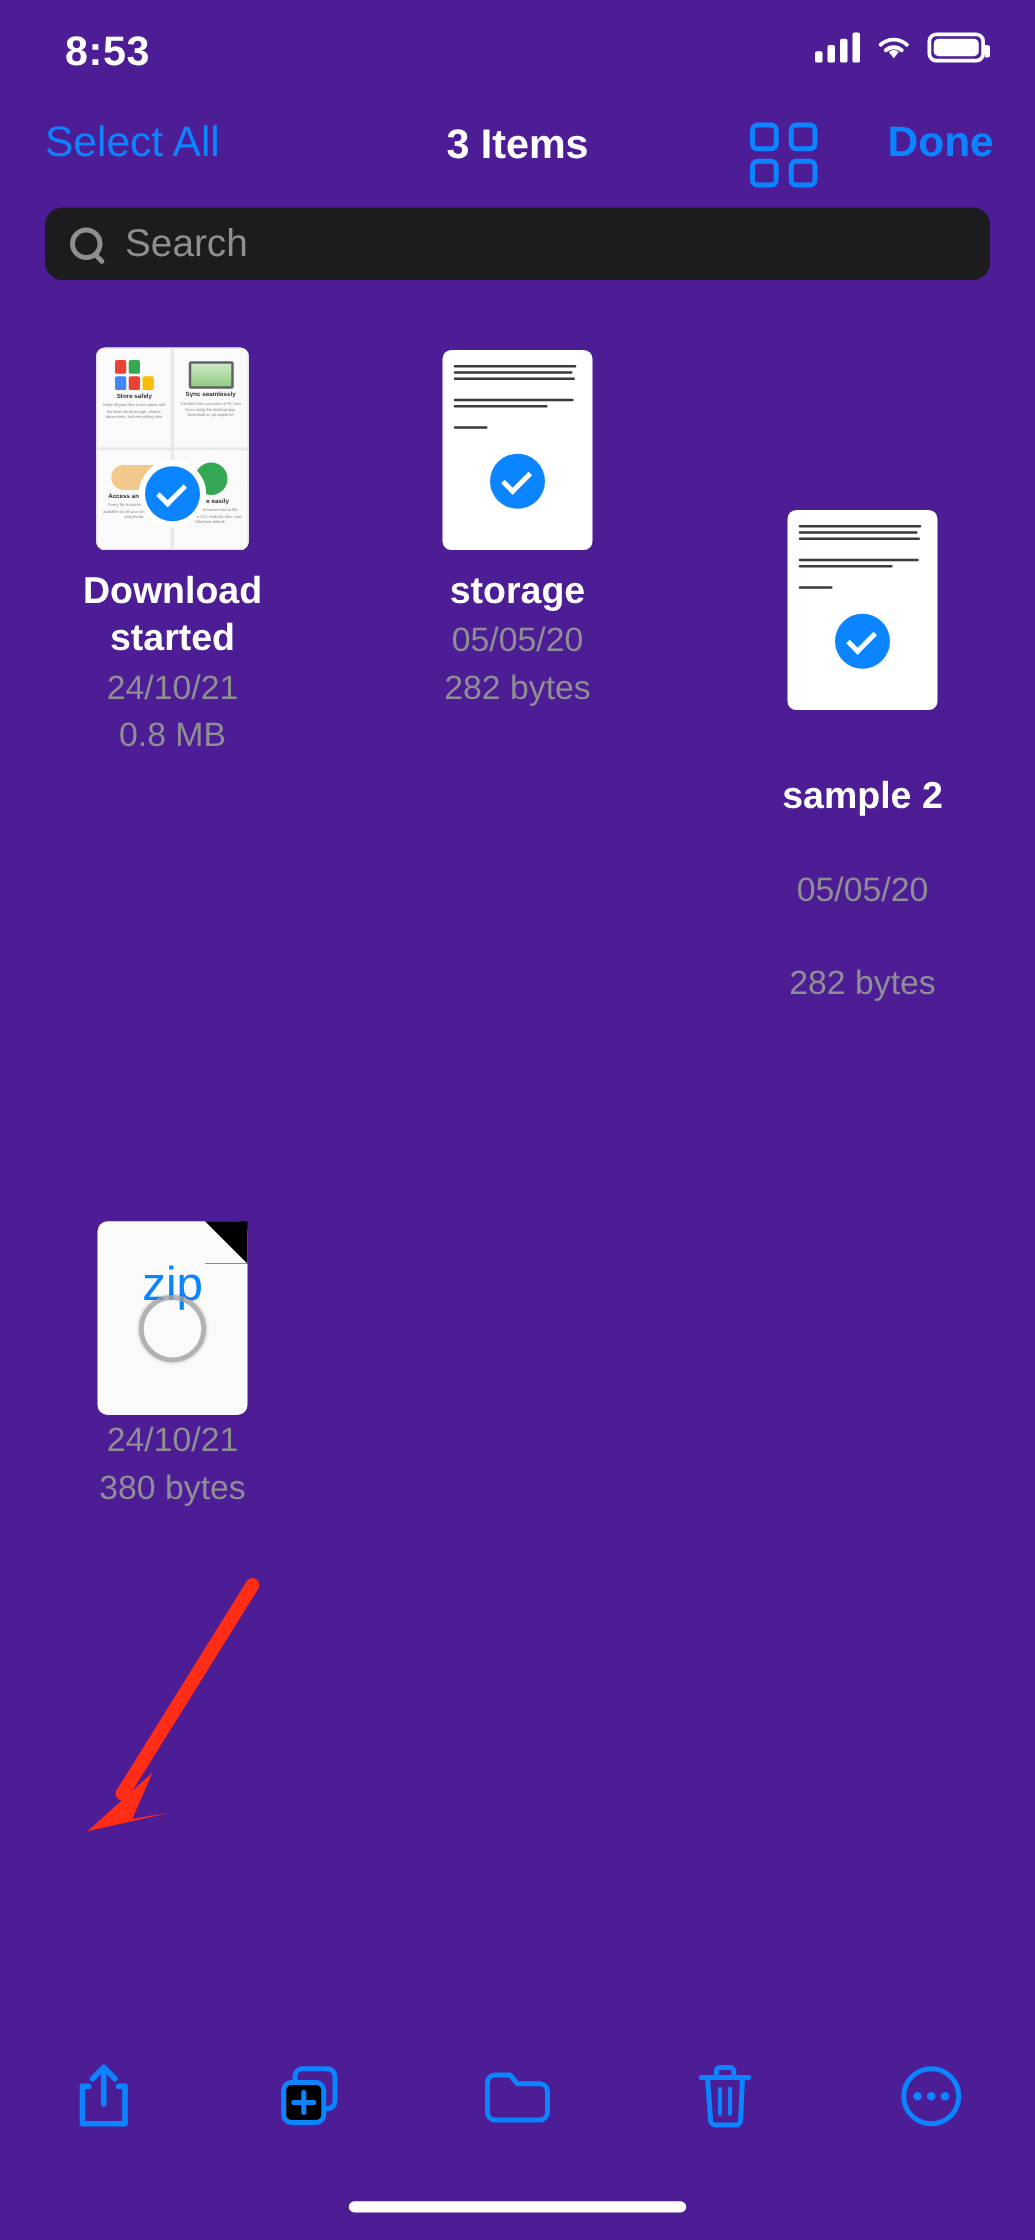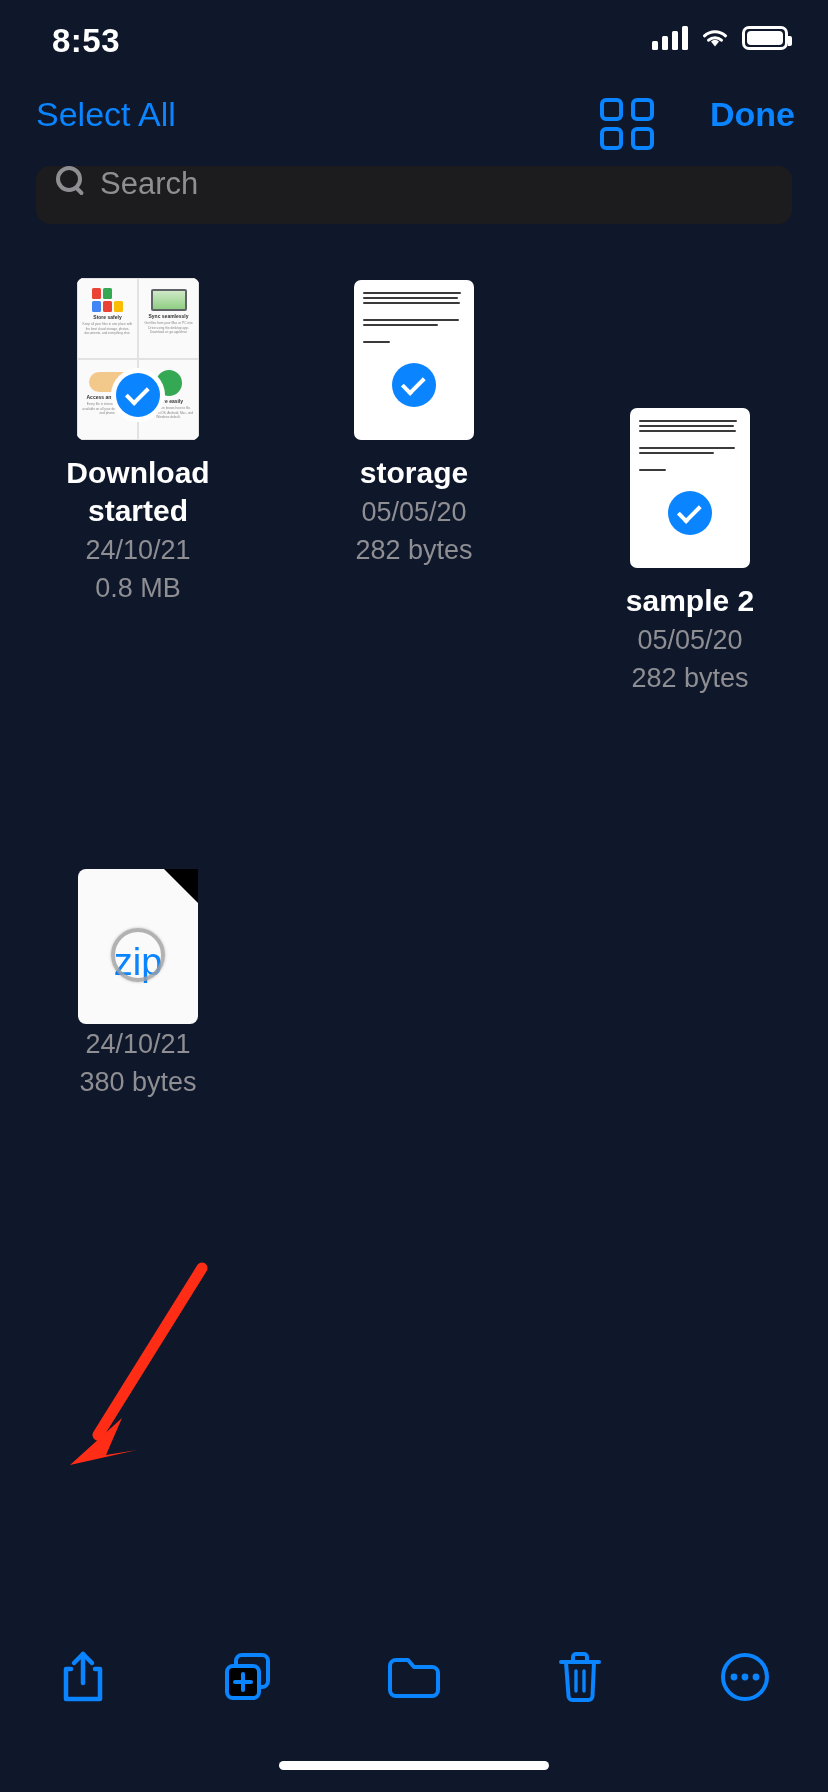--- a/index.html
+++ b/index.html
@@ -1,21 +1,21 @@
 <!DOCTYPE html>
 <html><head>
 <meta charset="utf-8">
 <style>
   * { margin:0; padding:0; box-sizing:border-box; }
   html,body{
     width:828px; height:1792px; background:#000; overflow:hidden;
     font-family:"Liberation Sans", sans-serif;
     -webkit-font-smoothing:antialiased;
   }
-  .phone{position:relative;width:828px;height:1792px;background:#0f172a;padding-left:28px;}
+  .phone{position:relative;width:828px;height:1792px;background:#4c1d95;padding-left:28px;}
 
   
   .statusbar{position:absolute;top:0;left:0;width:828px;height:88px;}
   .sb-time{position:absolute;left:52px;top:22px;color:#fff;font-size:33px;font-weight:bold;letter-spacing:.5px;}
   .sb-right{position:absolute;right:40px;top:26px;display:flex;align-items:center;gap:12px;}
   .bars{display:flex;align-items:flex-end;gap:4px;height:24px;}
   .bars i{display:block;width:6px;background:#fff;border-radius:1.5px;}
   .bars i:nth-child(1){height:9px}
   .bars i:nth-child(2){height:14px}
   .bars i:nth-child(3){height:19px}
@@ -31,21 +31,21 @@
   .nav-title{position:absolute;left:0;right:0;top:4px;text-align:center;color:#fff;font-size:33px;font-weight:bold;}
   .nav-right{position:absolute;right:33px;top:3px;color:#0a84ff;font-size:34px;font-weight:bold;}
   .grid-icon{position:absolute;left:600px;top:6px;width:56px;height:52px;}
   .grid-icon span{position:absolute;width:23px;height:23px;border:4px solid #0a84ff;border-radius:6px;}
   .grid-icon span:nth-child(1){left:0;top:0}
   .grid-icon span:nth-child(2){left:31px;top:0}
   .grid-icon span:nth-child(3){left:0;top:29px}
   .grid-icon span:nth-child(4){left:31px;top:29px}
 
   
-  .searchbar{position:absolute;top:166px;left:36px;width:756px;height:58px;background:#1c1c1e;border-radius:14px;display:flex;align-items:flex-start;padding:0 20px;}
+  .searchbar{position:absolute;top:166px;left:36px;width:756px;height:58px;background:#1c1c1e;border-radius:14px;display:flex;align-items:center;padding:0 20px;}
   .mag{width:26px;height:26px;border:4px solid #8e8e93;border-radius:50%;position:relative;flex:none;}
   .mag::after{content:"";position:absolute;width:4px;height:11px;background:#8e8e93;right:-3px;bottom:-8px;transform:rotate(-45deg);border-radius:2px;}
   .search-ph{margin-left:18px;color:#8e8e93;font-size:31px;}
 
   
   .filegrid{position:absolute;top:250px;left:0;width:828px;display:flex;flex-wrap:wrap;}
   .cell{width:276px;display:flex;flex-direction:column;align-items:center;margin-bottom:10px;}
   .thumbwrap{position:relative;height:190px;display:flex;align-items:flex-end;justify-content:center;}
   .namelbl{margin-top:14px;color:#fff;font-size:30px;font-weight:bold;text-align:center;line-height:38px;max-width:210px;}
   .meta{color:#8e8e93;font-size:27px;text-align:center;line-height:36px;margin-top:2px;}
@@ -70,21 +70,21 @@
   .miniicons b{display:block;width:9px;height:11px;border-radius:1.5px;}
   .laptop{width:36px;height:22px;background:#5f6368;border-radius:2px;padding:2px;margin-top:4px;}
   .laptop i{display:block;width:100%;height:100%;background:linear-gradient(#cfe8c8,#8fce82);}
   .hand{width:38px;height:20px;margin-top:6px;background:#f3c98b;border-radius:10px 4px 4px 10px;}
   .globe{width:26px;height:26px;border-radius:50%;background:#34a853;margin-top:4px;}
 
   
   .zip{position:relative;width:120px;height:155px;background:#fafafa;border-radius:8px;}
   .zip .fold{position:absolute;right:0;top:0;width:34px;height:34px;background:#000;}
   .zip .fold i{position:absolute;right:0;top:0;width:34px;height:34px;background:#fafafa;clip-path:polygon(0 0,100% 100%,0 100%);}
-  .zip .zlabel{position:absolute;left:0;right:0;top:30px;text-align:center;color:#0a84ff;font-size:38px;margin-top:42px;}
+  .zip .zlabel{position:absolute;left:0;right:0;top:30px;text-align:center;color:#0a84ff;font-size:38px;}
 
   
   .badge{position:absolute;width:54px;height:54px;border-radius:50%;left:50%;transform:translateX(-50%);bottom:-4px;}
   .badge.on{background:#fff;display:flex;align-items:center;justify-content:center;}
   .badge.on i{width:44px;height:44px;border-radius:50%;background:#0a84ff;display:flex;align-items:center;justify-content:center;}
   .badge.on i::after{content:"";width:18px;height:9px;border-left:4px solid #fff;border-bottom:4px solid #fff;transform:rotate(-45deg) translate(1px,-2px);}
   .badge.off{border:4px solid rgba(255,255,255,.92);background:transparent;box-shadow:0 0 3px rgba(0,0,0,.25);}
   .badge.off.dark{border:4px solid rgba(160,160,160,.8);}
 
   
@@ -118,20 +118,21 @@
           </svg>
       </div>
       <div class="battery">
           <i></i>
         </div>
     </div>
   </div>
 
   <div class="navbar">
     <div class="nav-left">Select All</div>
+    <div class="nav-title">3 Items</div>
     <div class="grid-icon">
         <span></span>
         <span></span>
         <span></span>
         <span></span>
       </div>
     <div class="nav-right">Done</div>
   </div>
 
   <div class="searchbar">
@@ -200,21 +201,21 @@
           <div class="badge on" style="bottom:28px;">
               <i></i>
             </div>
         </div>
       </div>
       <div class="namelbl">storage</div>
       <div class="meta">05/05/20</div>
       <div class="meta">282 bytes</div>
     </div>
 
-    <div class="cell" style="margin-top:128px;">
+    <div class="cell" style="margin-top:128px;gap:36px;">
       <div class="thumbwrap">
         <div class="doc">
           <div class="textlines">
             <i style="width:96%"></i>
               <i style="width:93%"></i>
               <i style="width:95%"></i>
             <i class="gap"></i>
             <i style="width:94%"></i>
               <i style="width:74%"></i>
             <i class="gap"></i>

